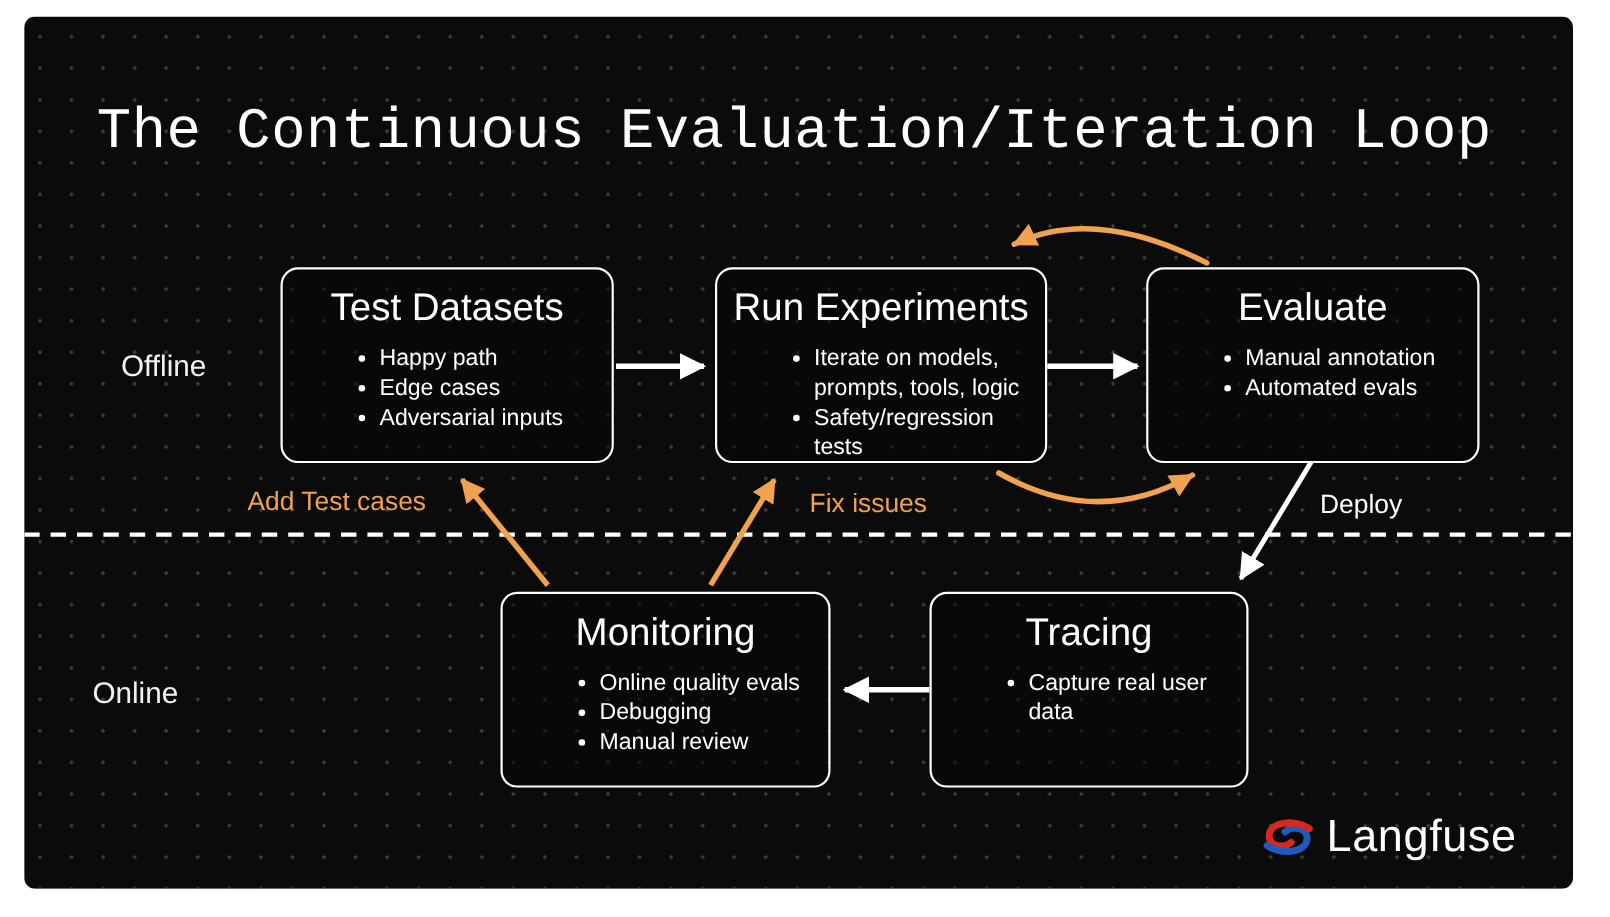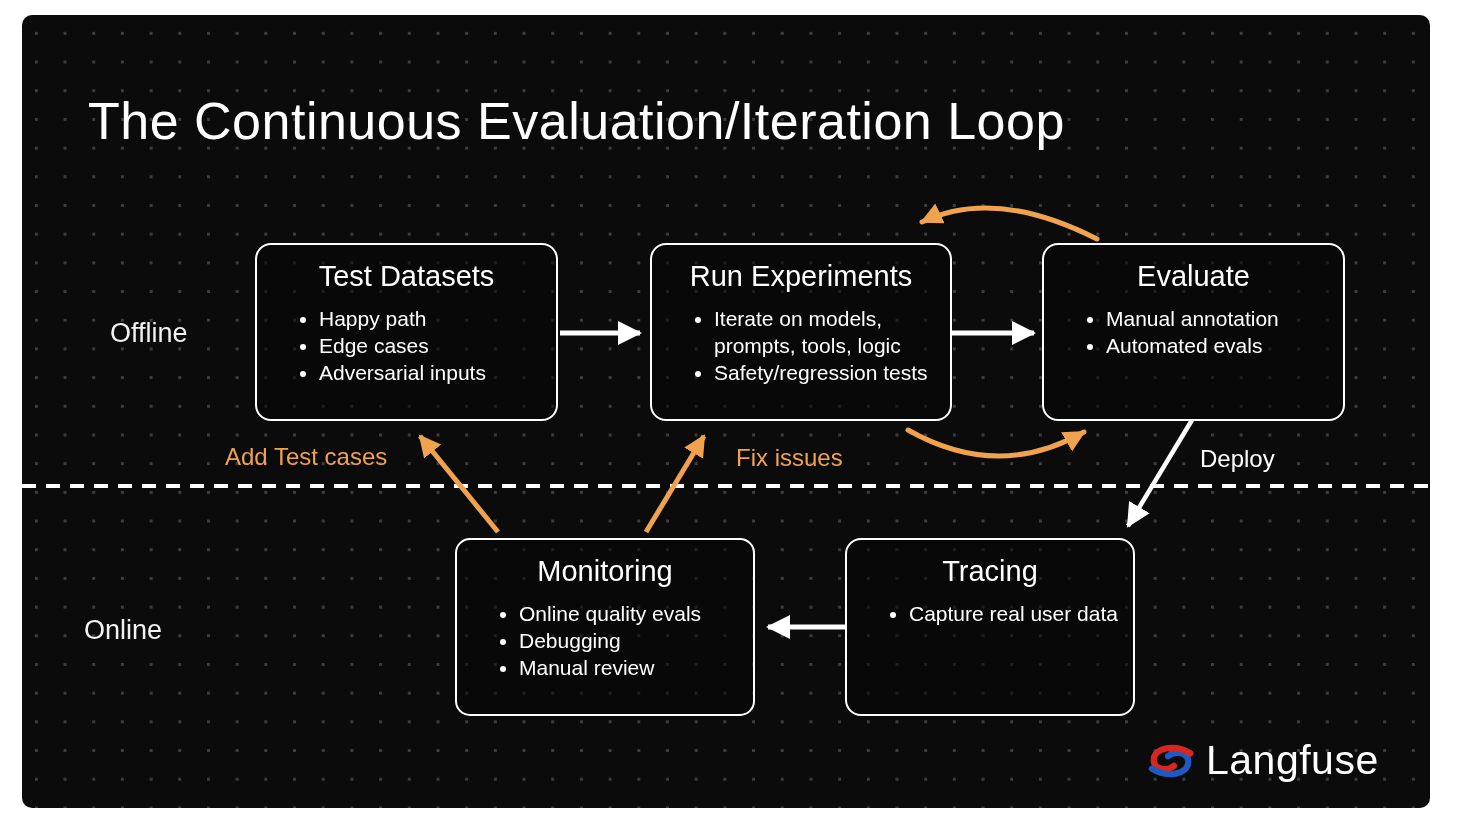--- a/index.html
+++ b/index.html
@@ -27,20 +27,21 @@
   }
 
   .title {
     position: absolute;
     left: 66px; top: 76px;
     font-size: 52px;
     font-weight: 500;
     letter-spacing: 0.5px;
     color: #ffffff;
     white-space: nowrap;
+    font-family: Liberation Mono, monospace;
   }
 
   .section-label {
     position: absolute;
     font-size: 27px;
     color: #f2f2f2;
     font-weight: 400;
   }
   .section-label.offline { left: 62px; top: 303px; margin-left: 26px; }
   .section-label.online  { left: 62px; top: 600px; }
@@ -48,26 +49,26 @@
   .node {
     position: absolute;
     border: 2.5px solid #ffffff;
     border-radius: 16px;
     background: rgba(8,8,8,0.55);
     color: #ffffff;
   }
   .node .node-title {
     margin-top: 15px;
     text-align: center;
-    font-size: 29px;
+    font-size: 35px;
     font-weight: 500;
   }
   .node ul {
     margin-top: 13px;
-    padding-left: 62px;
+    padding-left: 88px;
     list-style: disc;
     font-size: 21px;
     line-height: 1.28;
     padding-right: 14px;
   }
   .node ul li { color: #ffffff; }
 
   .node.test-datasets  { left: 233px;  top: 228px; width: 303px; height: 178px; }
   .node.run-experiments{ left: 628px;  top: 228px; width: 302px; height: 178px; }
   .node.evaluate       { left: 1020px; top: 228px; width: 303px; height: 178px; }

